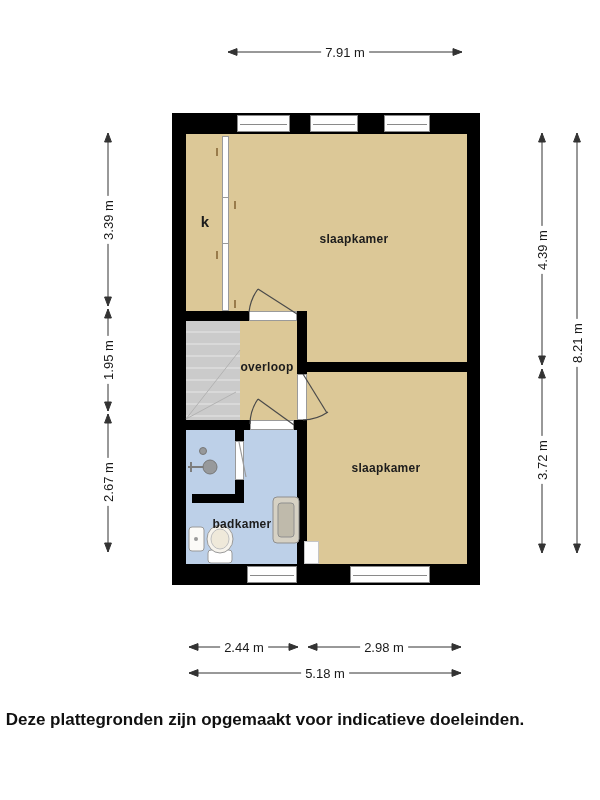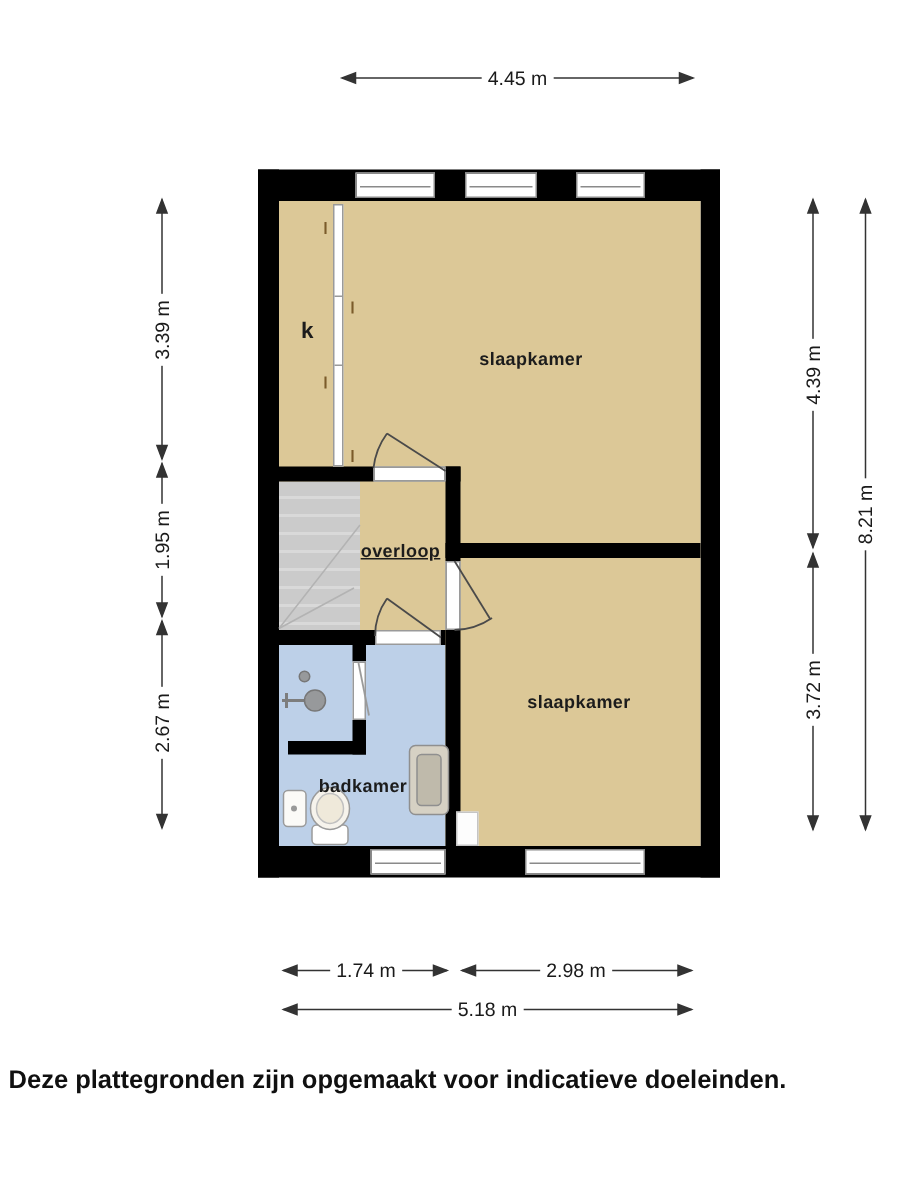--- a/index.html
+++ b/index.html
@@ -174,32 +174,32 @@
           <path d="M461 647 L452 643.6 L452 650.4 Z"></path>
 
         <line x1="189" y1="673" x2="461" y2="673"></line>
         <path d="M189 673 L198 669.6 L198 676.4 Z"></path>
           <path d="M461 673 L452 669.6 L452 676.4 Z"></path>
       </g>
     </svg>
 
     <div class="room-label" style="left:354px;top:239px;">slaapkamer</div>
     <div class="room-label" style="left:386px;top:468px;">slaapkamer</div>
-    <div class="room-label" style="left:267px;top:367px;text-decoration:underline;">overloop</div>
+    <div class="room-label" style="left:267px;top:367px;">overloop</div>
     <div class="room-label" style="left:242px;top:524px;">badkamer</div>
     <div class="room-label closet-label" style="left:205px;top:221px;">k</div>
 
-    <div class="dim-label" style="left:345px;top:52px;">4.45 m</div>
+    <div class="dim-label" style="left:345px;top:52px;">7.91 m</div>
     <div class="dim-label vert" style="left:108px;top:220px;">3.39 m</div>
     <div class="dim-label vert" style="left:108px;top:360px;">1.95 m</div>
     <div class="dim-label vert" style="left:108px;top:482px;">2.67 m</div>
     <div class="dim-label vert" style="left:542px;top:250px;">4.39 m</div>
     <div class="dim-label vert" style="left:542px;top:460px;">3.72 m</div>
     <div class="dim-label vert" style="left:577px;top:343px;">8.21 m</div>
-    <div class="dim-label" style="left:244px;top:647px;">1.74 m</div>
+    <div class="dim-label" style="left:244px;top:647px;">2.44 m</div>
     <div class="dim-label" style="left:384px;top:647px;text-align:center;">2.98 m</div>
     <div class="dim-label" style="left:325px;top:673px;">5.18 m</div>
   </div>
 
   <div class="disclaimer">
     <div>Deze plattegronden zijn opgemaakt voor indicatieve doeleinden.</div>
   </div>
 
 </div>
 

